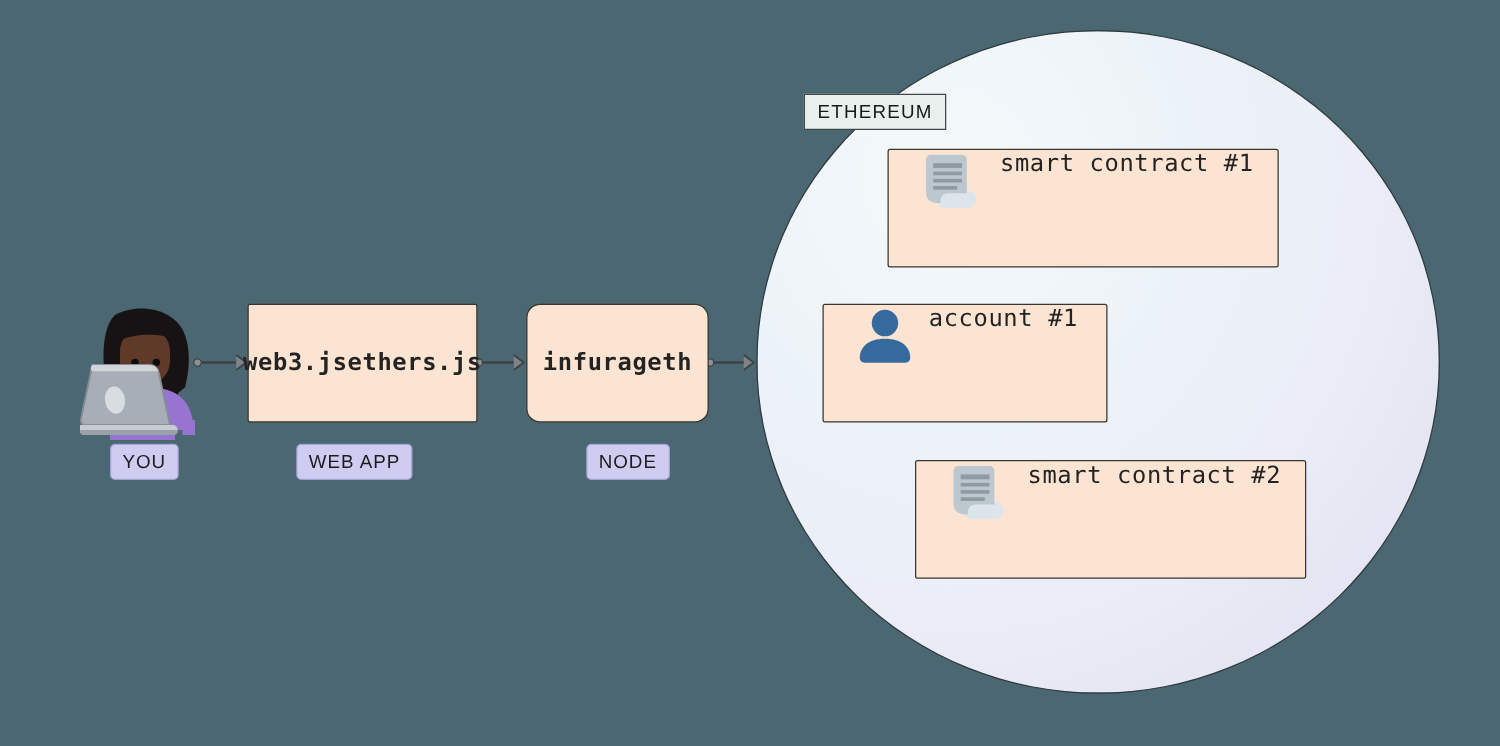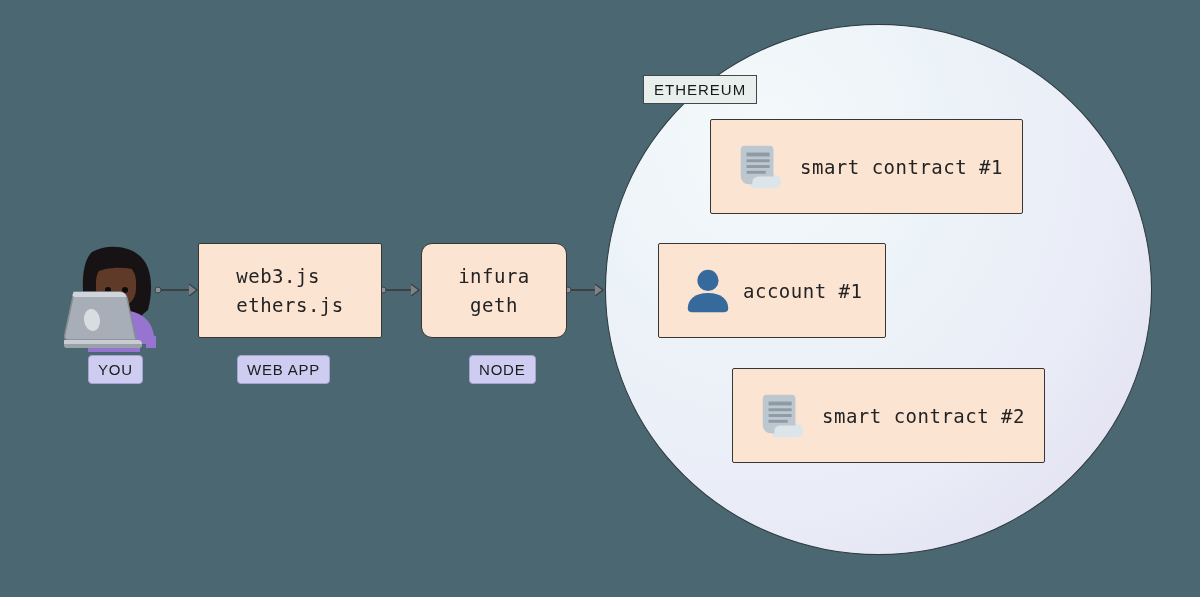--- a/index.html
+++ b/index.html
@@ -33,35 +33,35 @@
     border-radius: 2px;
     box-sizing: border-box;
     display: flex;
     align-items: center;
     justify-content: center;
     color: #232323;
     font-family: "DejaVu Sans Mono", "Liberation Mono", monospace;
     font-size: 19px;
     letter-spacing: 0.5px;
   }
-  .dbox .lines { display: flex; flex-direction: column; text-align: left; line-height: 29px; }
+  .dbox .lines { display: flex; flex-direction: row; text-align: left; line-height: 29px; font-weight: bold; }
   .dbox.centered .lines { text-align: center; }
 
   .box-webapp { left: 198px; top: 243px; width: 184px; height: 95px; }
   .box-node   { left: 421px; top: 243px; width: 146px; height: 95px; border-radius: 11px; }
 
   
   .item {
     position: absolute;
     background: #fce4d3;
     border: 1.5px solid #383532;
     border-radius: 2px;
     box-sizing: border-box;
     display: flex;
-    align-items: center;
+    align-items: flex-start;
     padding-left: 24px;
     gap: 15px;
     color: #232323;
     font-family: "DejaVu Sans Mono", "Liberation Mono", monospace;
     font-size: 19px;
     letter-spacing: 0.5px;
   }
   .item-sc1 { left: 710px; top: 119px; width: 313px; height: 95px; }
   .item-acc { left: 658px; top: 243px; width: 228px; height: 95px; gap: 10px; }
   .item-sc2 { left: 710px; top: 368px; width: 313px; height: 95px; margin-left: 22px; }

